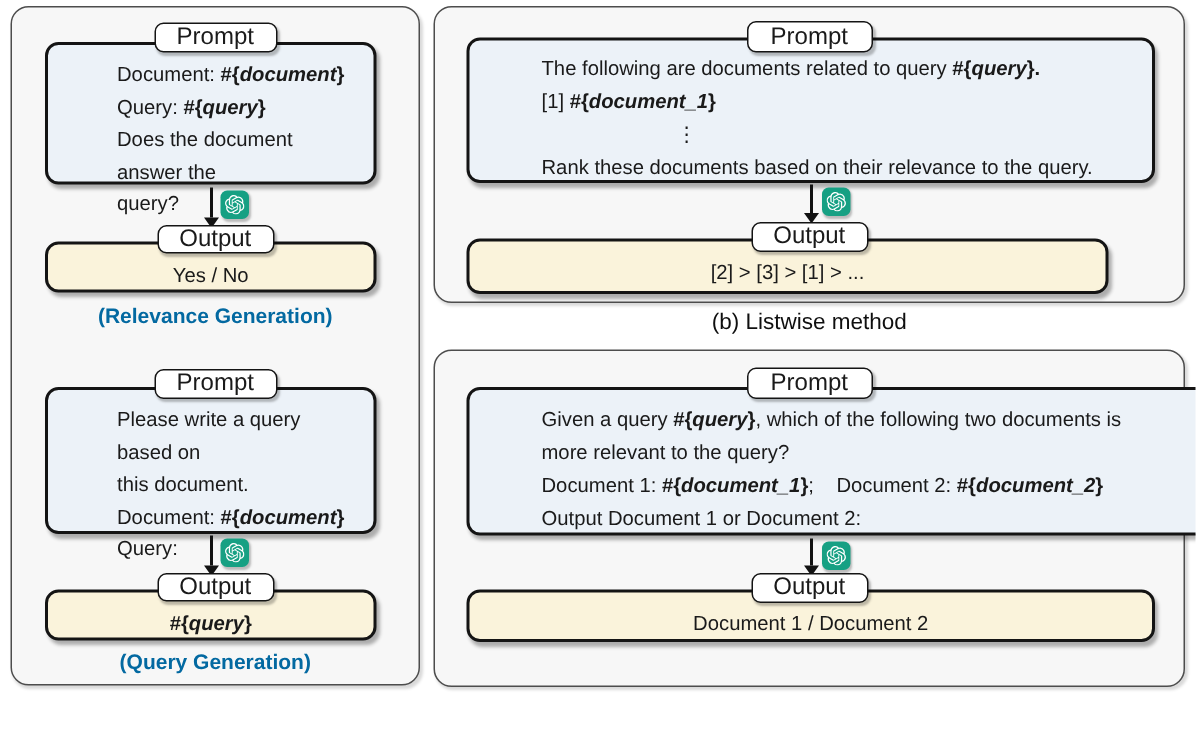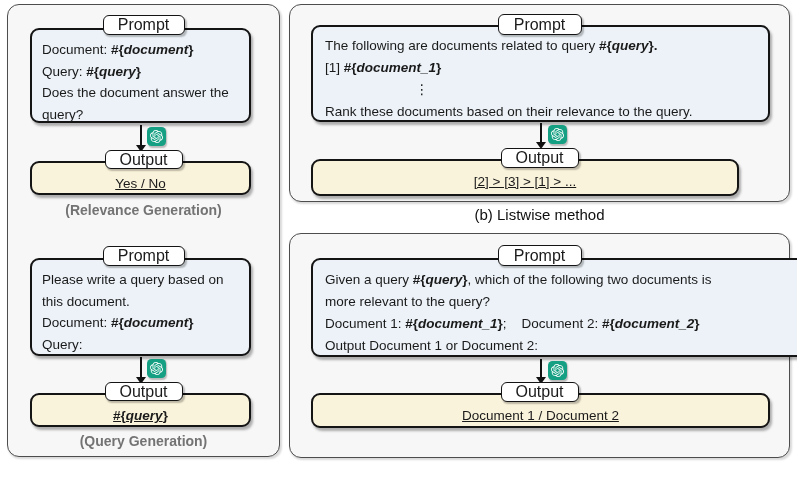--- a/index.html
+++ b/index.html
@@ -25,37 +25,37 @@
   .caption-a{left:7px;top:466px;width:273px;}
   .caption-b{left:289px;top:206px;width:501px;}
   .caption-c{left:289px;top:464px;width:501px;margin-top:36px;}
 
   .tab{position:absolute;left:50%;transform:translateX(-50%);background:#ffffff;
        border:1.8px solid var(--box-border);border-radius:6px;z-index:3;
        display:flex;align-items:center;justify-content:center;font-size:16px;
        box-shadow:1.5px 2px 1.5px rgba(0,0,0,0.25);}
   .box{position:absolute;border:2px solid var(--box-border);border-radius:9px;z-index:1;
        box-shadow:2px 3px 2.5px rgba(0,0,0,0.3);}
-  .prompt-box{background:var(--prompt-bg);}
-  .output-box{background:var(--output-bg);text-decoration:underline;}
+  .prompt-box{background:var(--prompt-bg);padding-left:36px;}
+  .output-box{background:var(--output-bg);}
   .rich{white-space:pre-wrap;font-size:13.5px;line-height:21.5px;padding:9px 10px;}
   .rich .b{font-weight:bold;}
   .rich .i{font-style:italic;}
   .out-text{text-align:center;padding:10px 6px 0;}
 
   .arrow{position:absolute;width:12px;z-index:2;}
   .arrow .line{width:2px;background:#121212;margin:0 auto;}
   .arrow .head{width:0;height:0;margin:0 auto;border-left:5.5px solid transparent;
                border-right:5.5px solid transparent;border-top:7px solid #121212;}
   .gpt{position:absolute;width:19px;height:19px;background:var(--green);border-radius:4.5px;
        z-index:2;display:flex;align-items:center;justify-content:center;
        box-shadow:1px 1.5px 1.5px rgba(0,0,0,0.25);}
   .gpt svg{width:13px;height:13px;fill:#ffffff;}
 
-  .sublabel{position:absolute;width:100%;text-align:center;font-weight:bold;font-size:14px;color:#737373;}
+  .sublabel{position:absolute;width:100%;text-align:center;font-weight:bold;font-size:14px;color:#0369a1;}
 
   
   .a1-prompt-tab{top:10px;width:82px;height:20px;}
   .a1-prompt-box{left:22px;top:23px;width:221px;height:95px;}
   .a1-arrow{left:127px;top:120px;} .a1-arrow .line{height:20px;}
   .a1-gpt{left:139px;top:122px;}
   .a1-output-tab{top:145px;width:78px;height:19px;}
   .a1-output-box{left:22px;top:156px;width:221px;height:34px;}
   .a1-sublabel{top:197px;}
 

